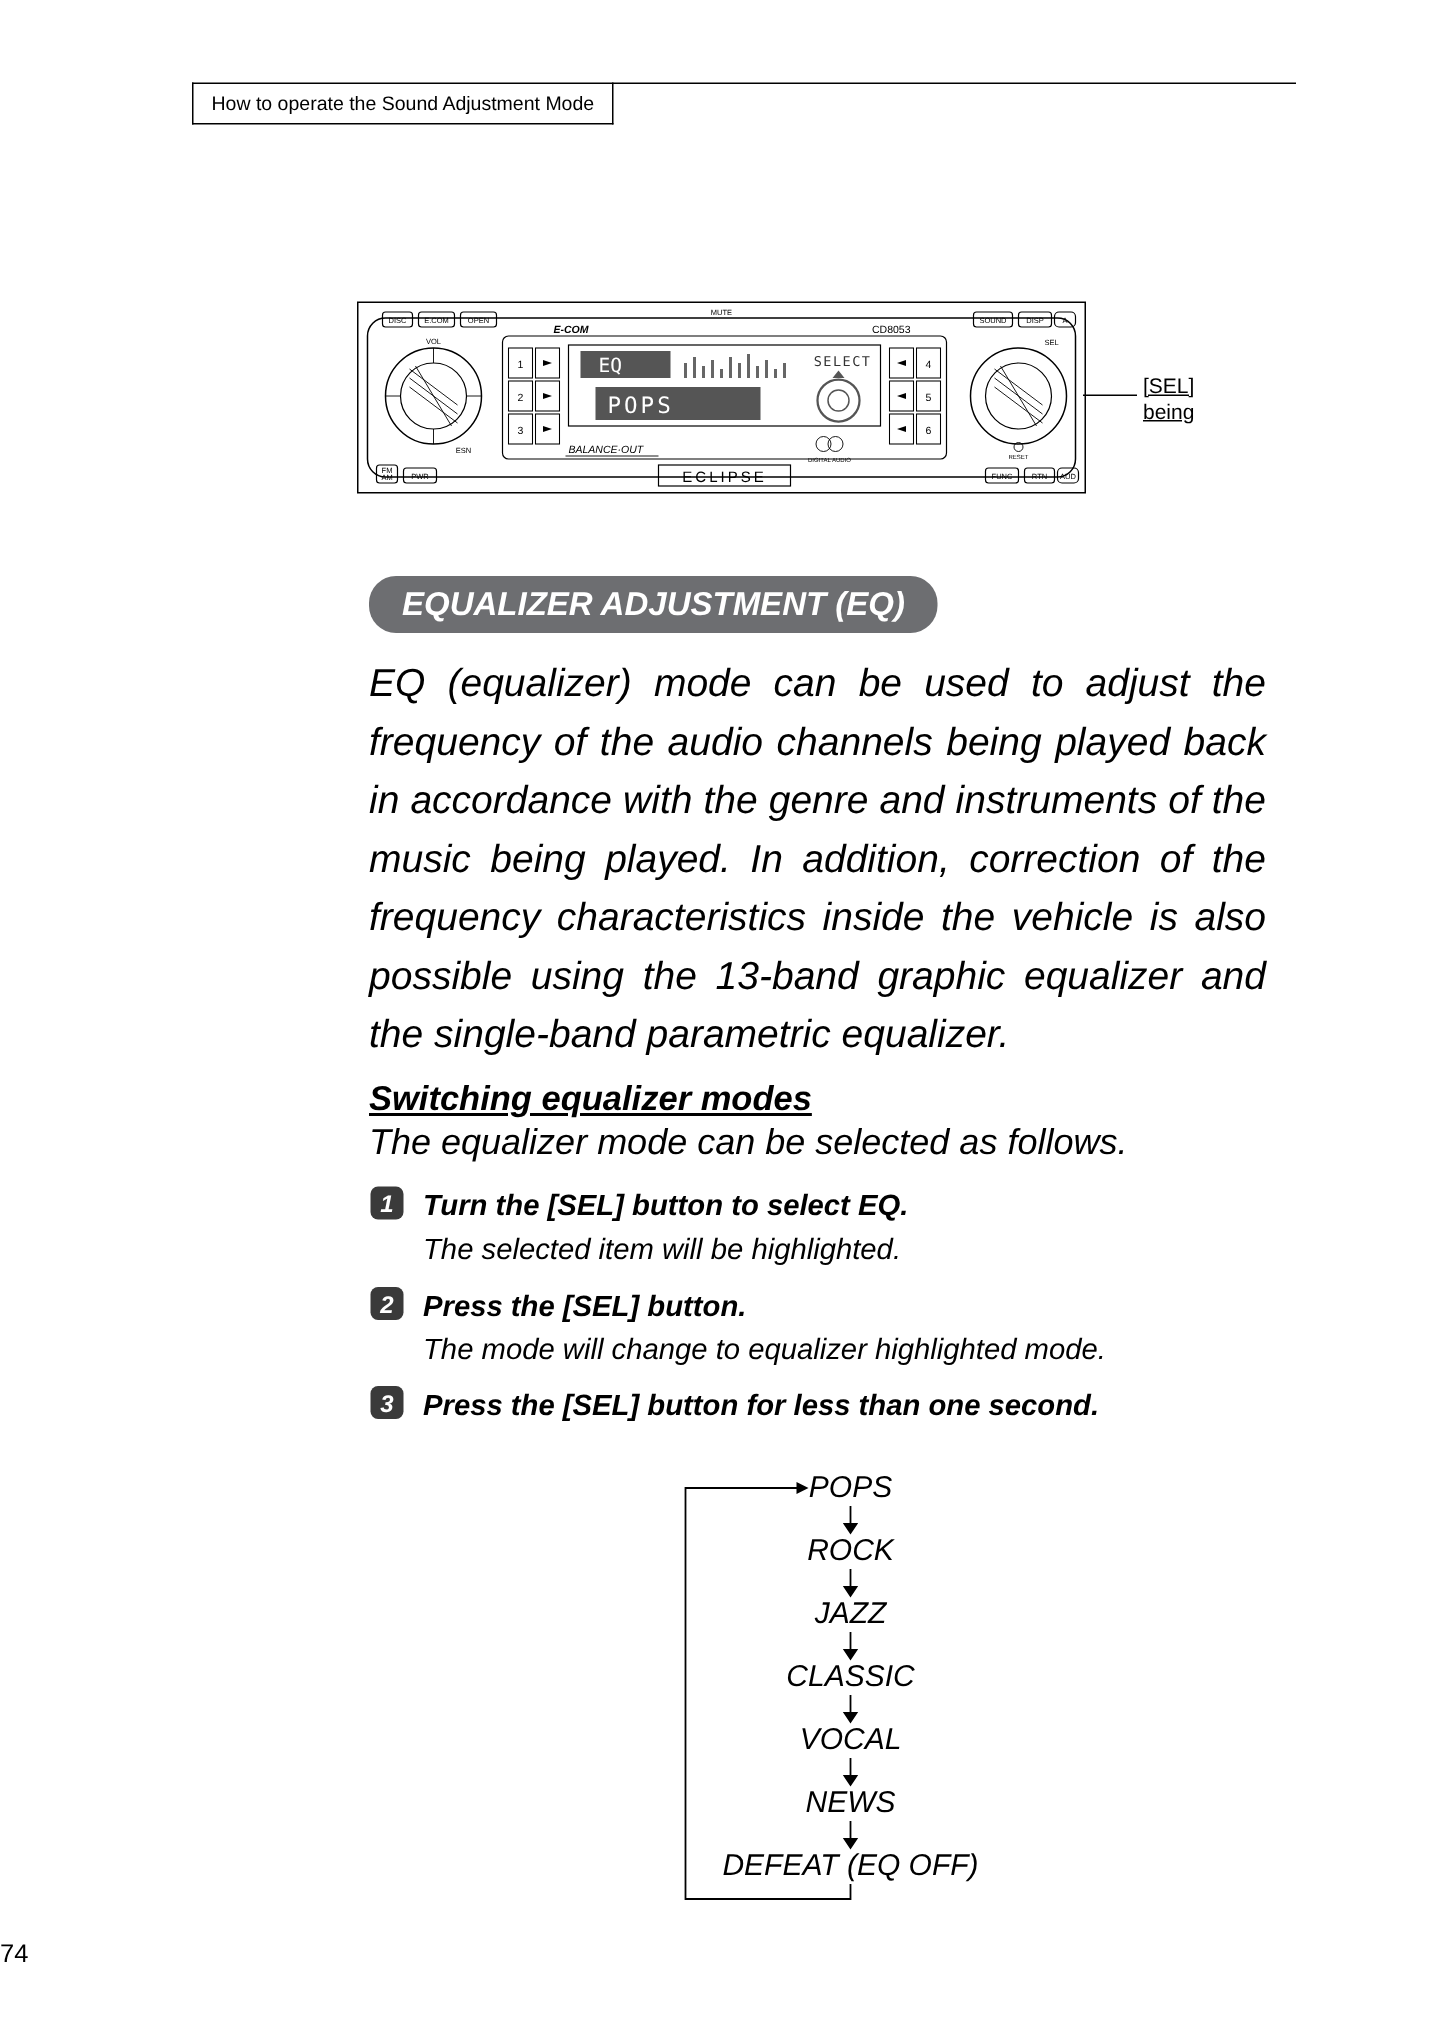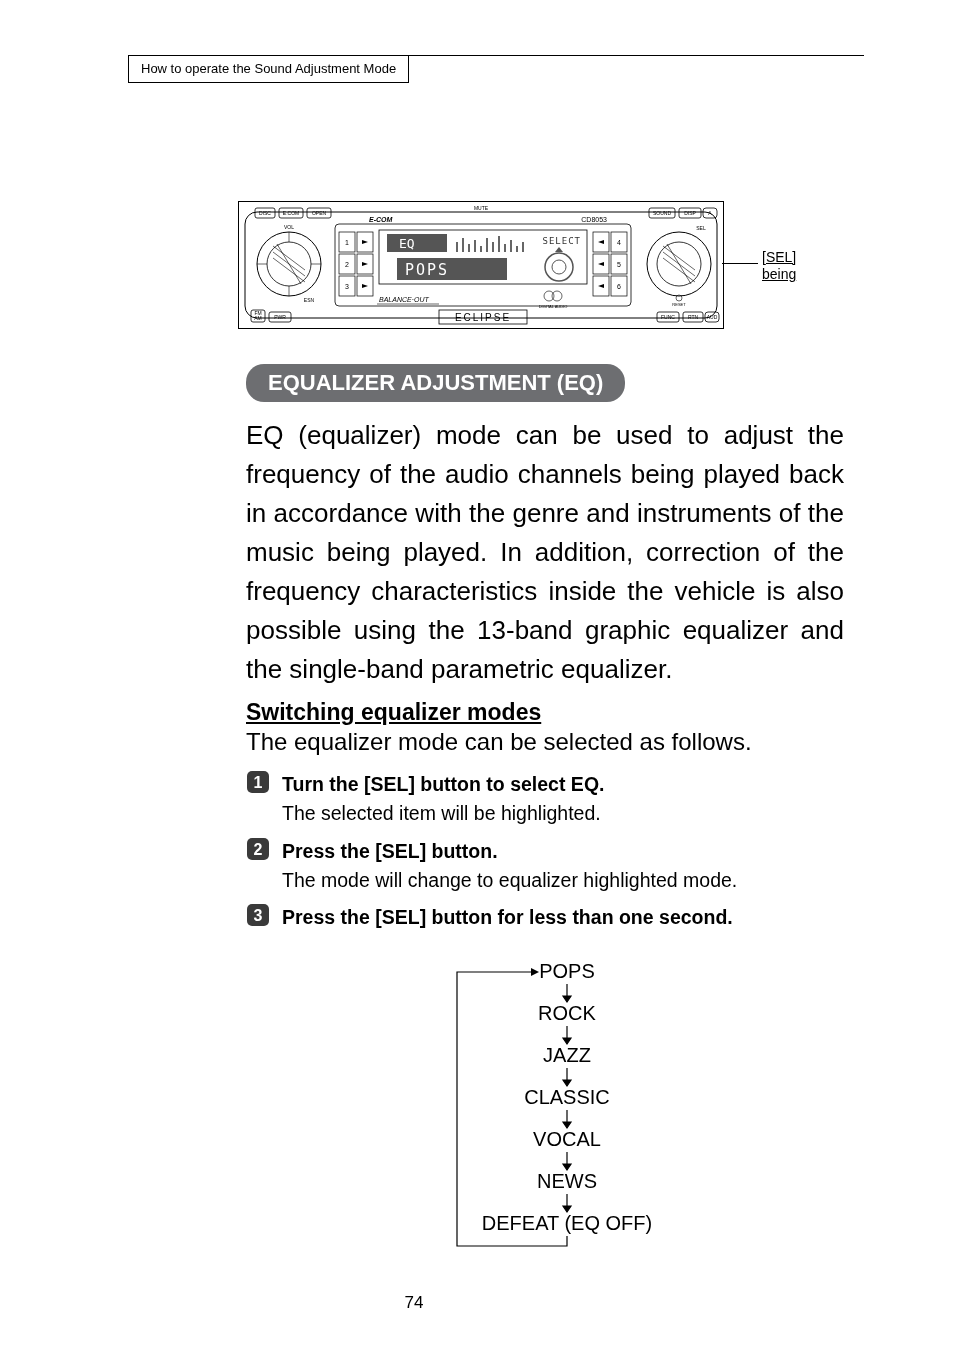--- a/index.html
+++ b/index.html
@@ -65,23 +65,24 @@
     position: absolute;
     top: 48px;
     left: 524px;
     font-size: 14px;
     line-height: 1.2;
     white-space: nowrap;
     text-decoration: underline;
   }
   .content {
     position: absolute;
-    top: 364px;
+    top: 384px;
     left: 246px;
     width: 602px;
+    font-style: italic;
   }
   .pill {
     display: inline-block;
     background: #6d6e71;
     color: #fff;
     font-weight: bold;
     font-size: 22px;
     padding: 6px 22px;
     border-radius: 18px;
     margin-bottom: 14px;
@@ -129,21 +130,21 @@
     justify-content: center;
   }
   .cycle svg {
     display: block;
   }
   .page-num {
     position: absolute;
     bottom: 42px;
     left: 0;
     width: 828px;
-    text-align: center;
+    text-align: left;
     font-size: 17px;
   }
 </style>
 </head>
 <body>
 
 <div class="page">
 
   <div class="top-line"></div>
   <div class="breadcrumb-box">

